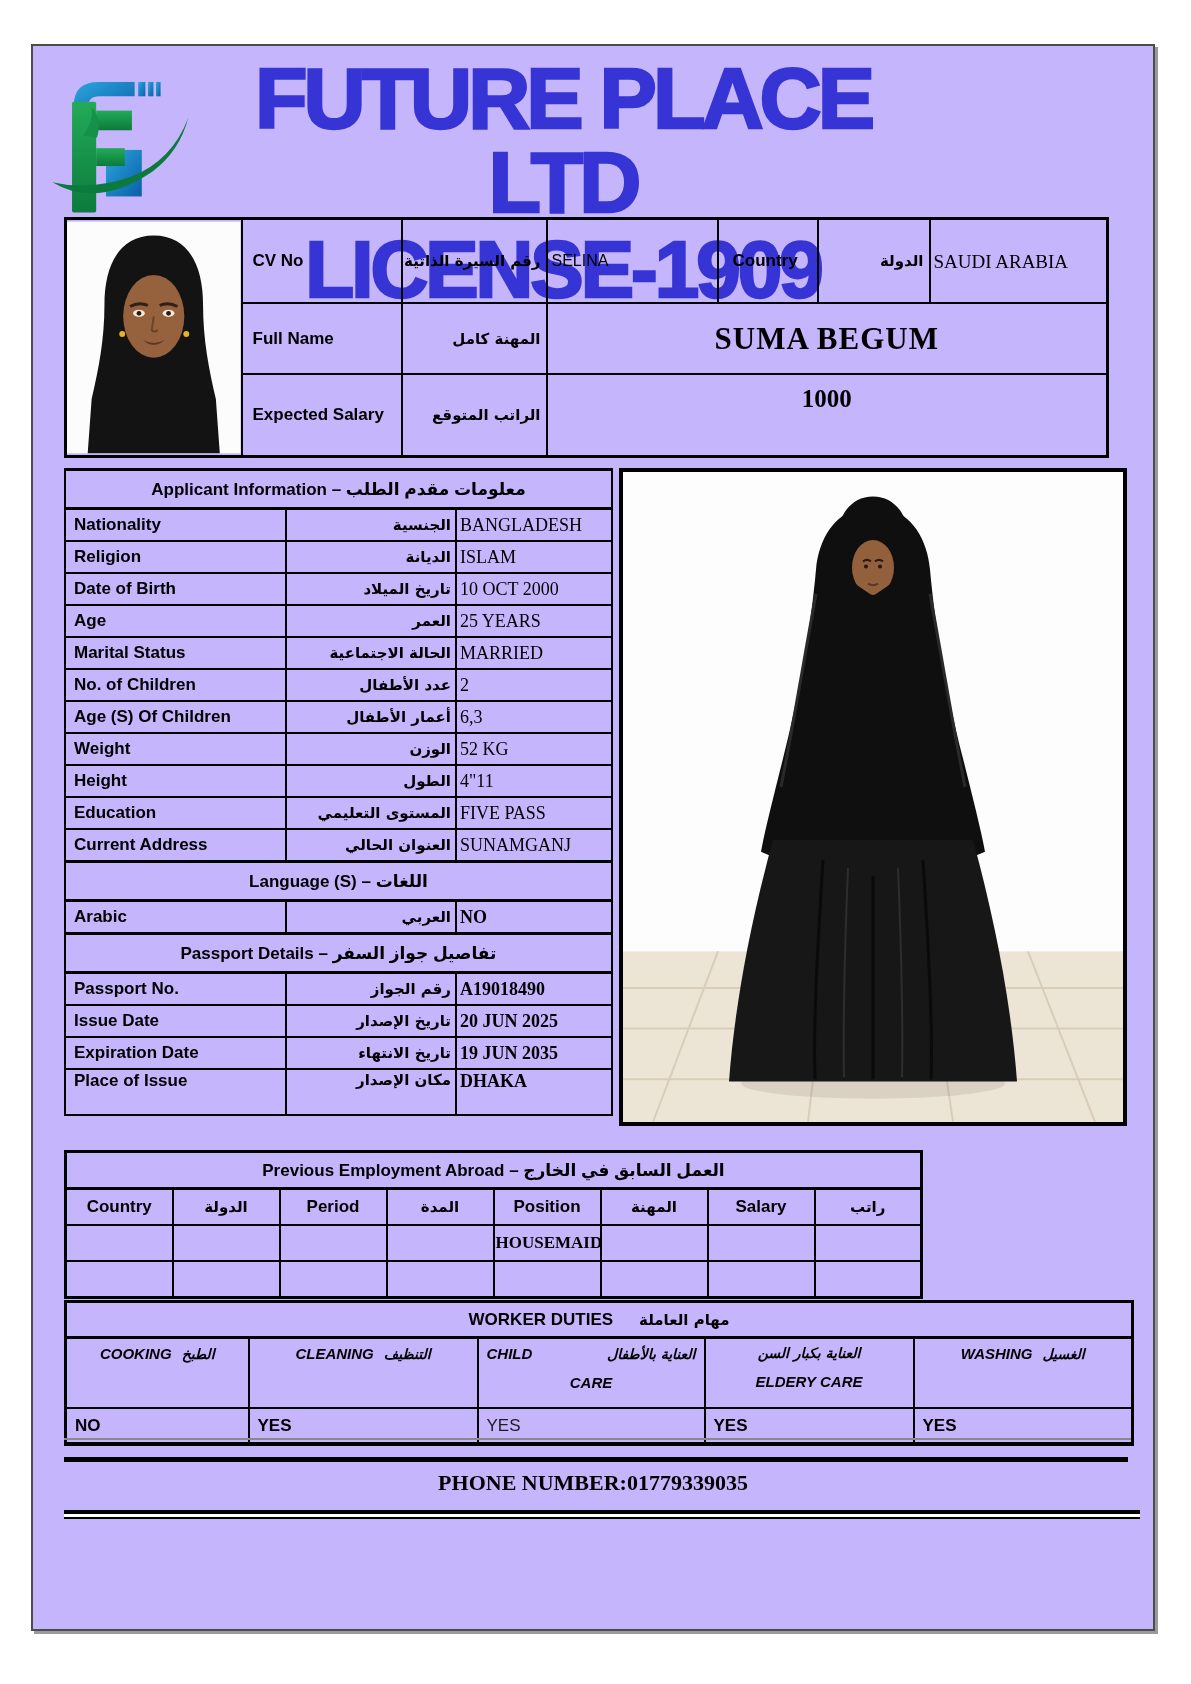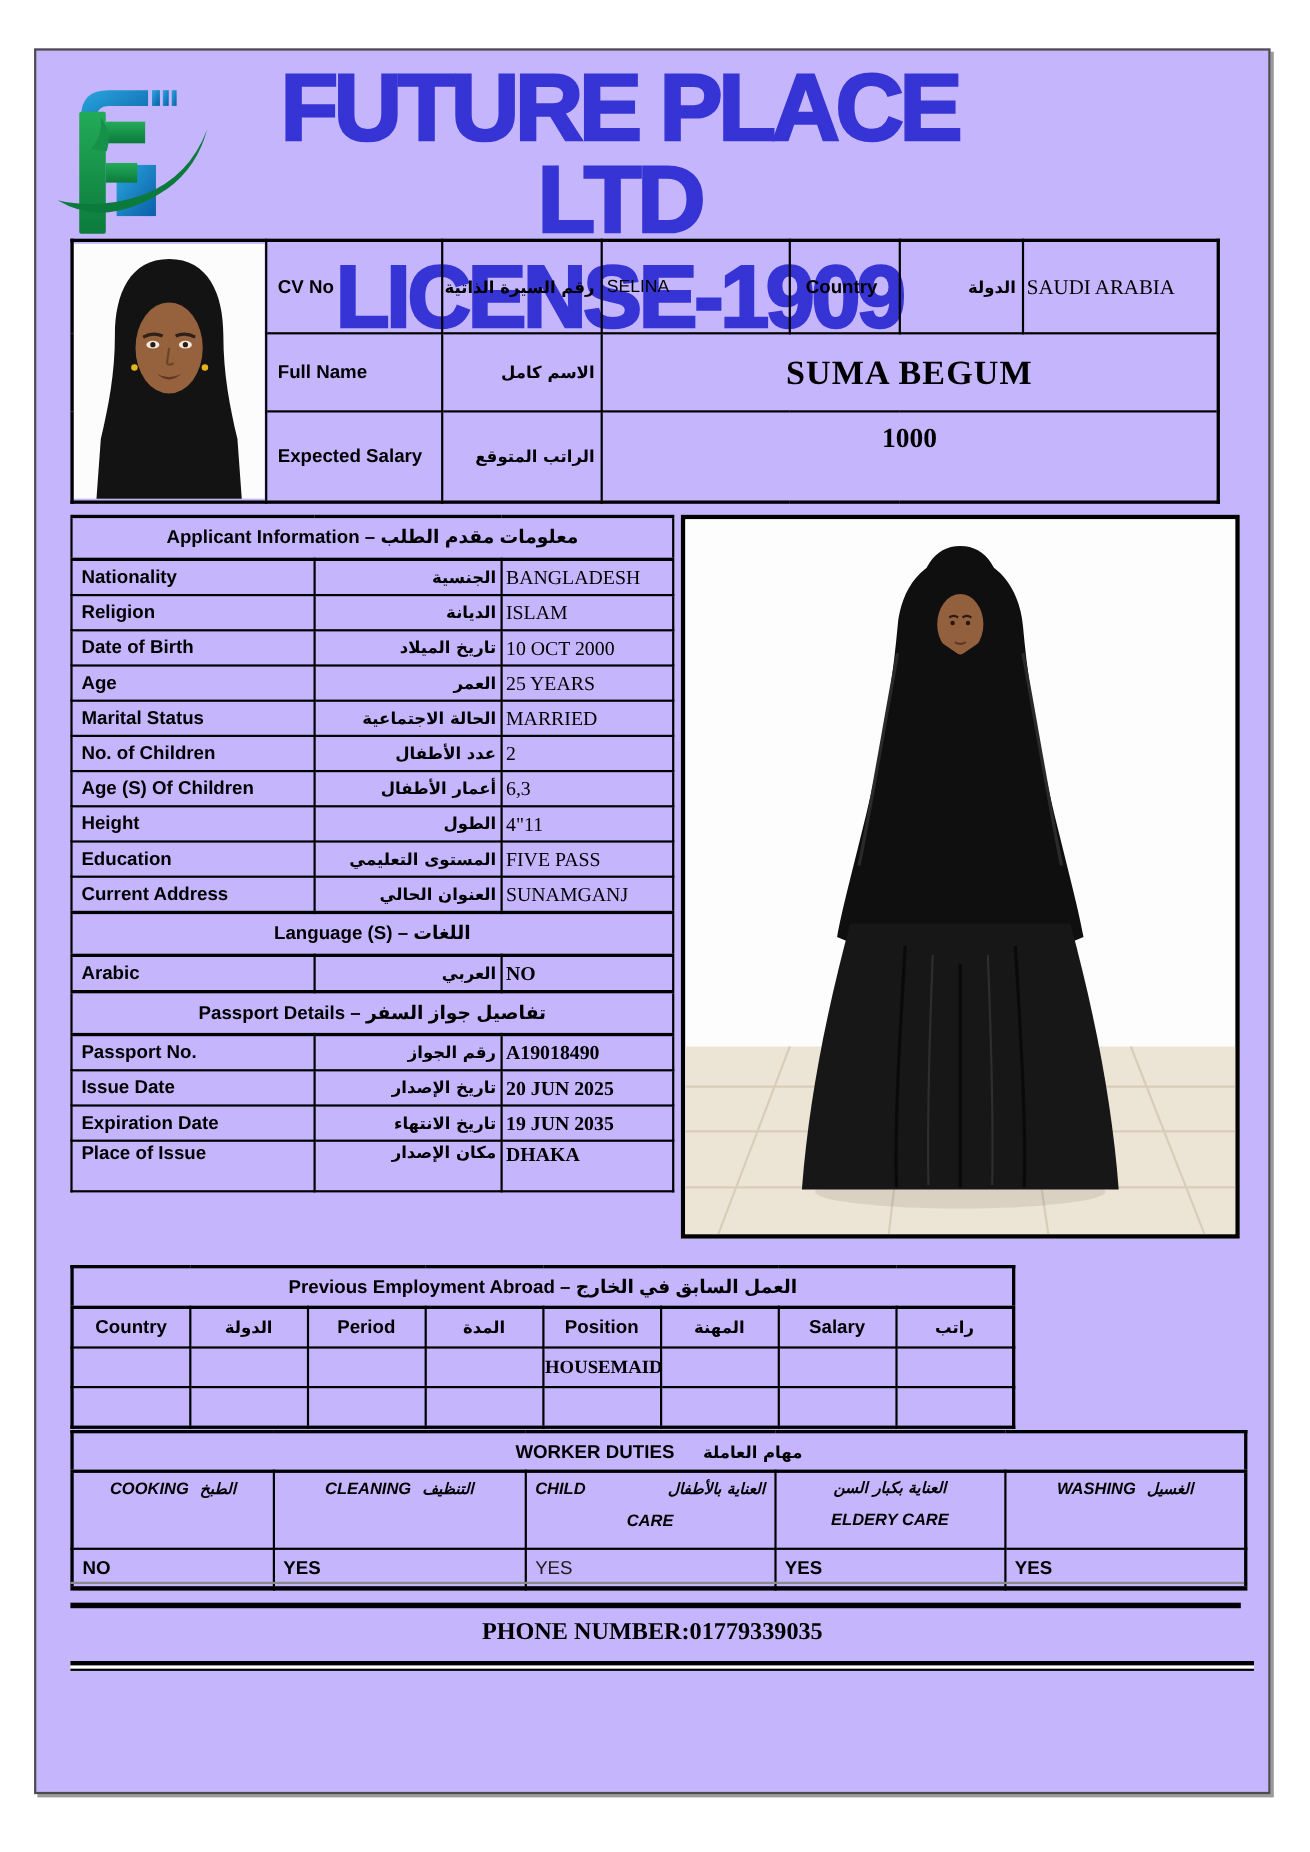--- a/index.html
+++ b/index.html
@@ -149,21 +149,21 @@
         </td>
         <td class="lbl">CV No</td>
         <td class="arlbl">رقم السيرة الذاتية</td>
         <td class="cv-val">SELINA</td>
         <td class="lbl" style="padding-left:14px">Country</td>
         <td class="arlbl">الدولة</td>
         <td class="country-val">SAUDI ARABIA</td>
       </tr>
       <tr style="height:70px">
         <td class="lbl">Full Name</td>
-        <td class="arlbl">الاسم كامل</td>
+        <td class="arlbl">المهنة كامل</td>
         <td class="fullname-val" colspan="4">SUMA BEGUM</td>
       </tr>
       <tr style="height:80px">
         <td class="lbl">Expected Salary</td>
         <td class="arlbl">الراتب المتوقع</td>
         <td class="salary-val" colspan="4" style="vertical-align:top;padding-top:10px">1000</td>
       </tr>
     </tbody>
       </table>
 
@@ -206,20 +206,25 @@
             </tr>
         <tr>
               <td class="lblcell">No. of Children</td>
               <td class="arcell">عدد الأطفال</td>
               <td class="valcell">2</td>
             </tr>
         <tr>
               <td class="lblcell">Age (S) Of Children</td>
               <td class="arcell">أعمار الأطفال</td>
               <td class="valcell">6,3</td>
+            </tr>
+        <tr>
+              <td class="lblcell">Weight</td>
+              <td class="arcell">الوزن</td>
+              <td class="valcell">52 KG</td>
             </tr>
         <tr>
               <td class="lblcell">Height</td>
               <td class="arcell">الطول</td>
               <td class="valcell">4"11</td>
             </tr>
         <tr>
               <td class="lblcell">Education</td>
               <td class="arcell">المستوى التعليمي</td>
               <td class="valcell">FIVE PASS</td>

